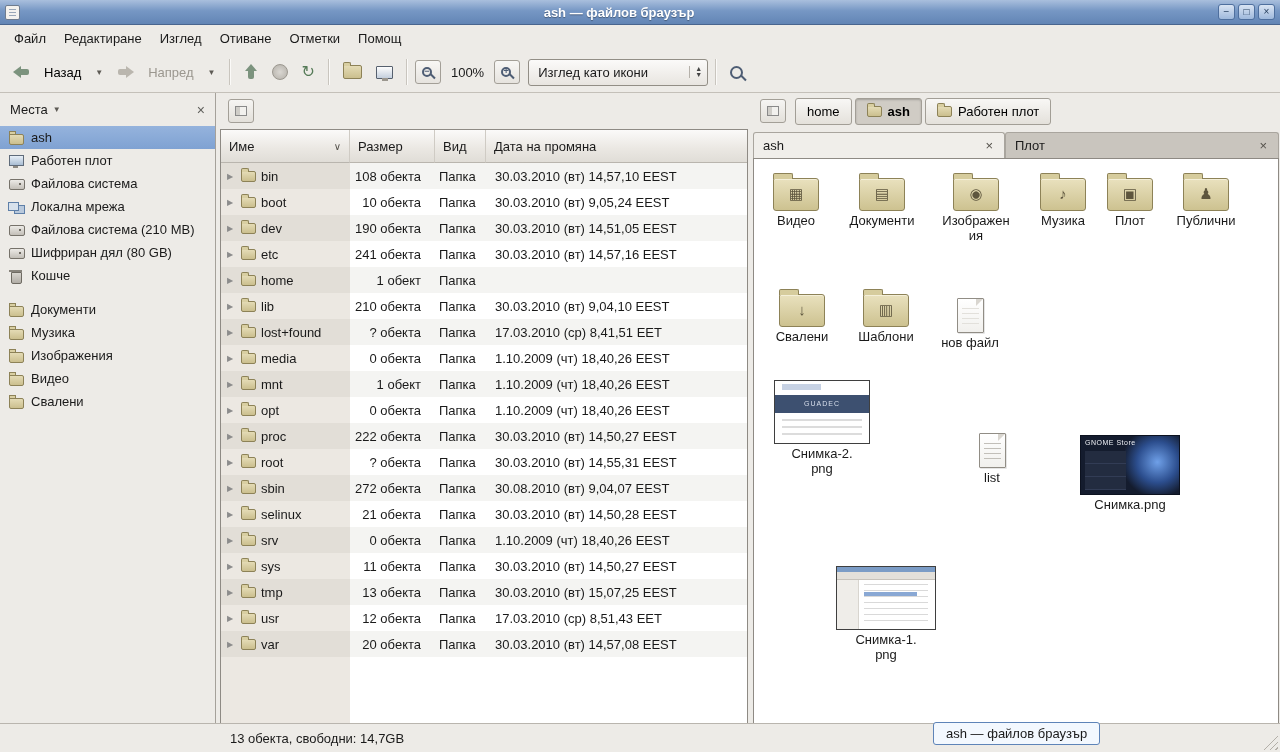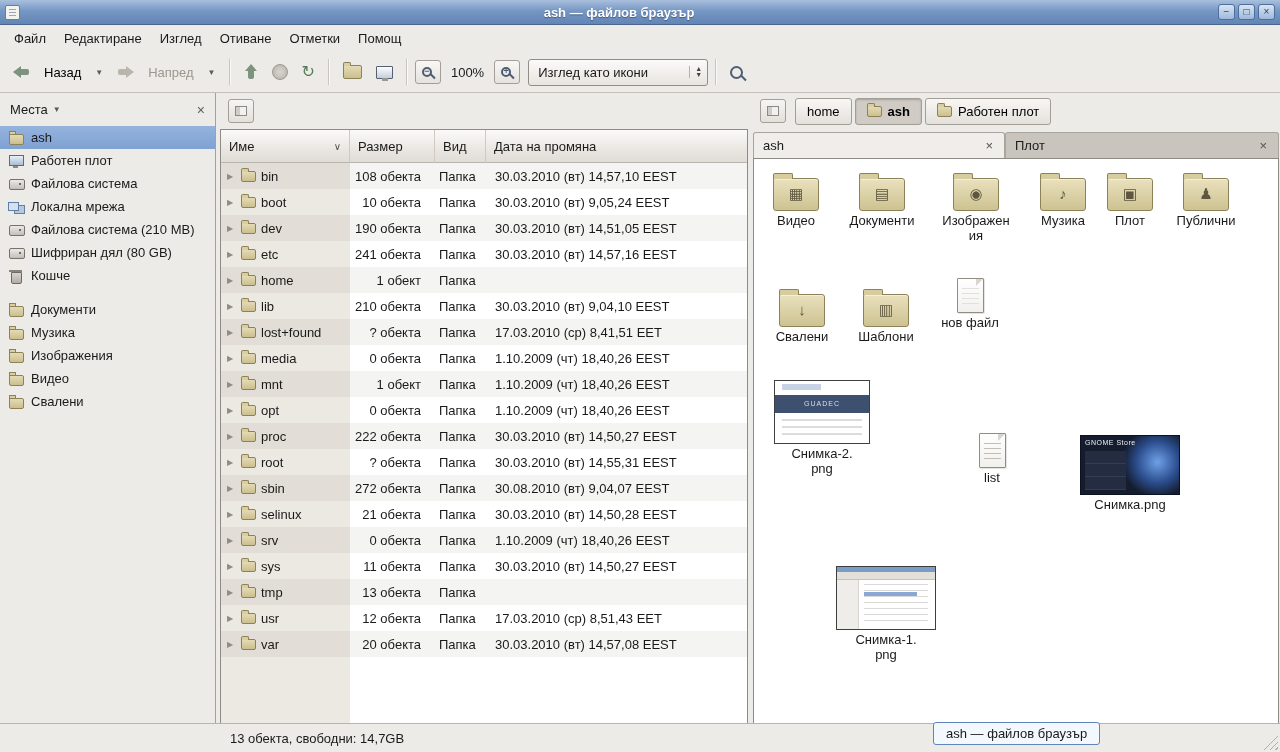--- a/index.html
+++ b/index.html
@@ -494,20 +494,21 @@
             <div class="td td3">30.03.2010 (вт) 14,50,27 EEST</div>
           </div>
           <div class="trow">
             <div class="td td0">
               <span class="expander">▶</span>
               <span class="mf"></span>
               <span class="nm">tmp</span>
             </div>
             <div class="td td1">13 обекта</div>
             <div class="td td2">Папка</div>
+            <div class="td td3">30.03.2010 (вт) 15,07,25 EEST</div>
           </div>
           <div class="trow">
             <div class="td td0">
               <span class="expander">▶</span>
               <span class="mf"></span>
               <span class="nm">usr</span>
             </div>
             <div class="td td1">12 обекта</div>
             <div class="td td2">Папка</div>
             <div class="td td3">17.03.2010 (ср) 8,51,43 EET</div>
@@ -600,21 +601,21 @@
             <span class="emblem">↓</span>
           </div>
           <div class="ic-label">Свалени</div>
         </div>
         <div class="ic-item" style="left: 92px; top: 128px; width: 80px;">
           <div class="big-folder">
             <span class="emblem">▥</span>
           </div>
           <div class="ic-label">Шаблони</div>
         </div>
-        <div class="ic-item" style="left: 176px; top: 116px; width: 80px;">
+        <div class="ic-item" style="left: 176px; top: 136px; width: 80px;">
           <div class="paper faint">
             <span class="pl"></span>
           </div>
           <div class="ic-label">нов файл</div>
         </div>
         <div class="ic-item" style="left: 16px; top: 221px; width: 104px;">
           <div class="thumb web" style="width: 96px; height: 64px;">
             <i class="t-top"></i>
             <i class="t-band">GUADEC</i>
             <i class="t-lines"></i>

